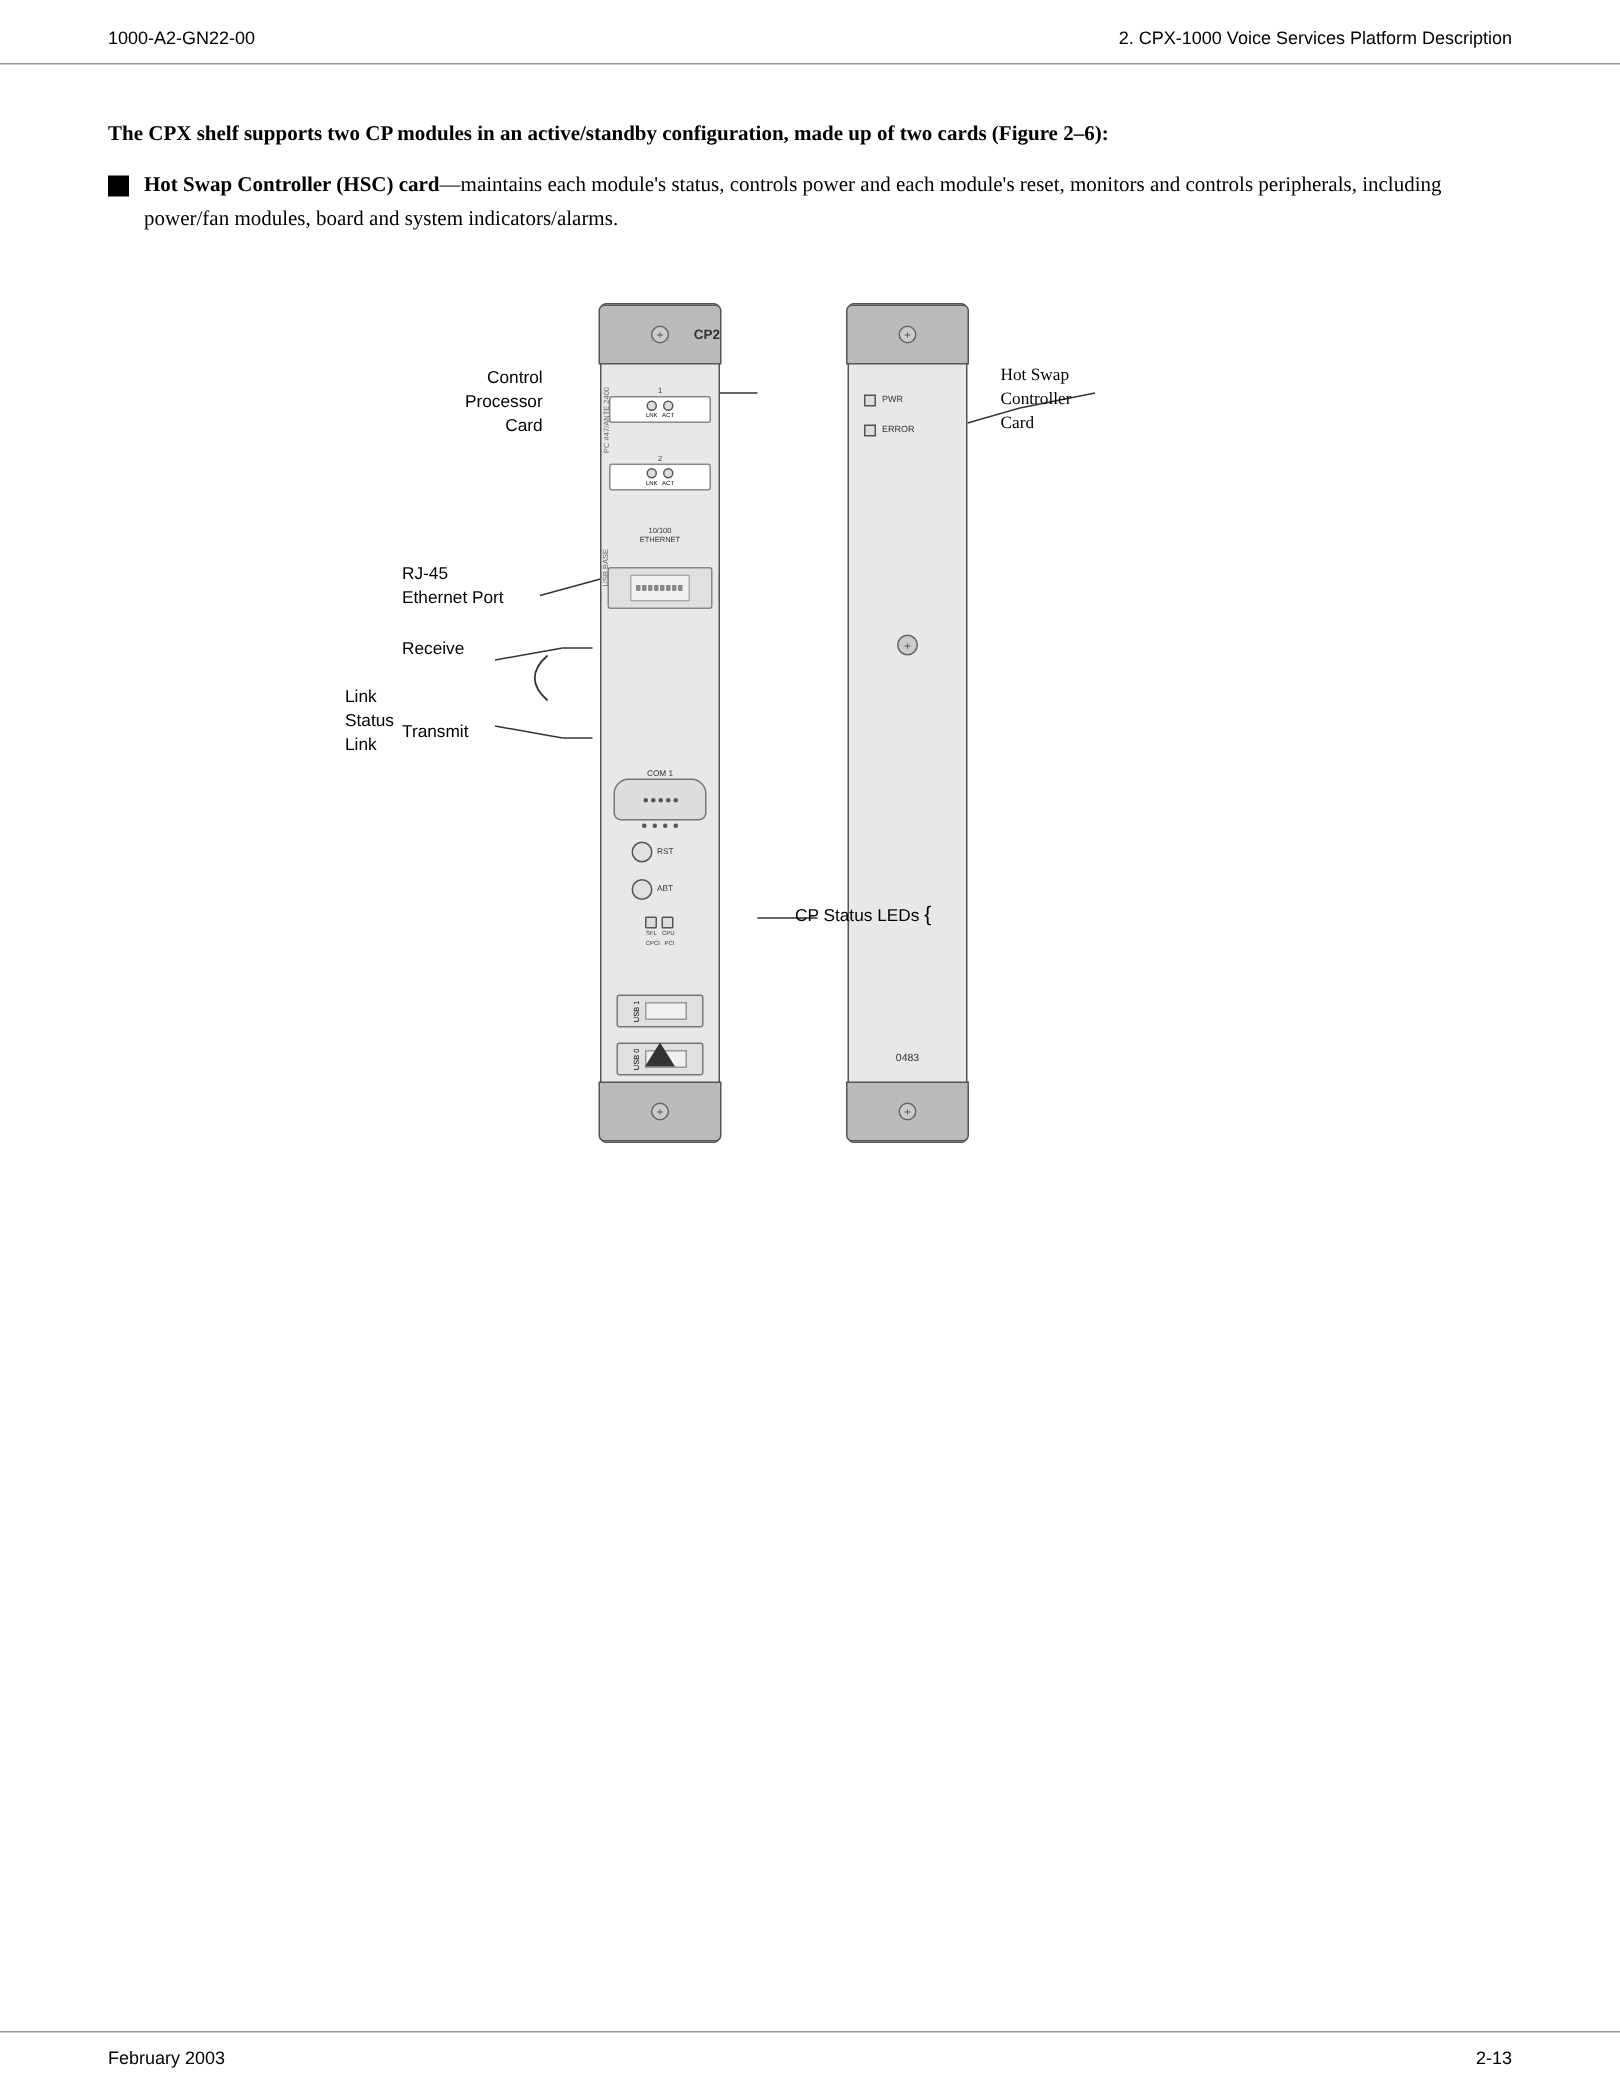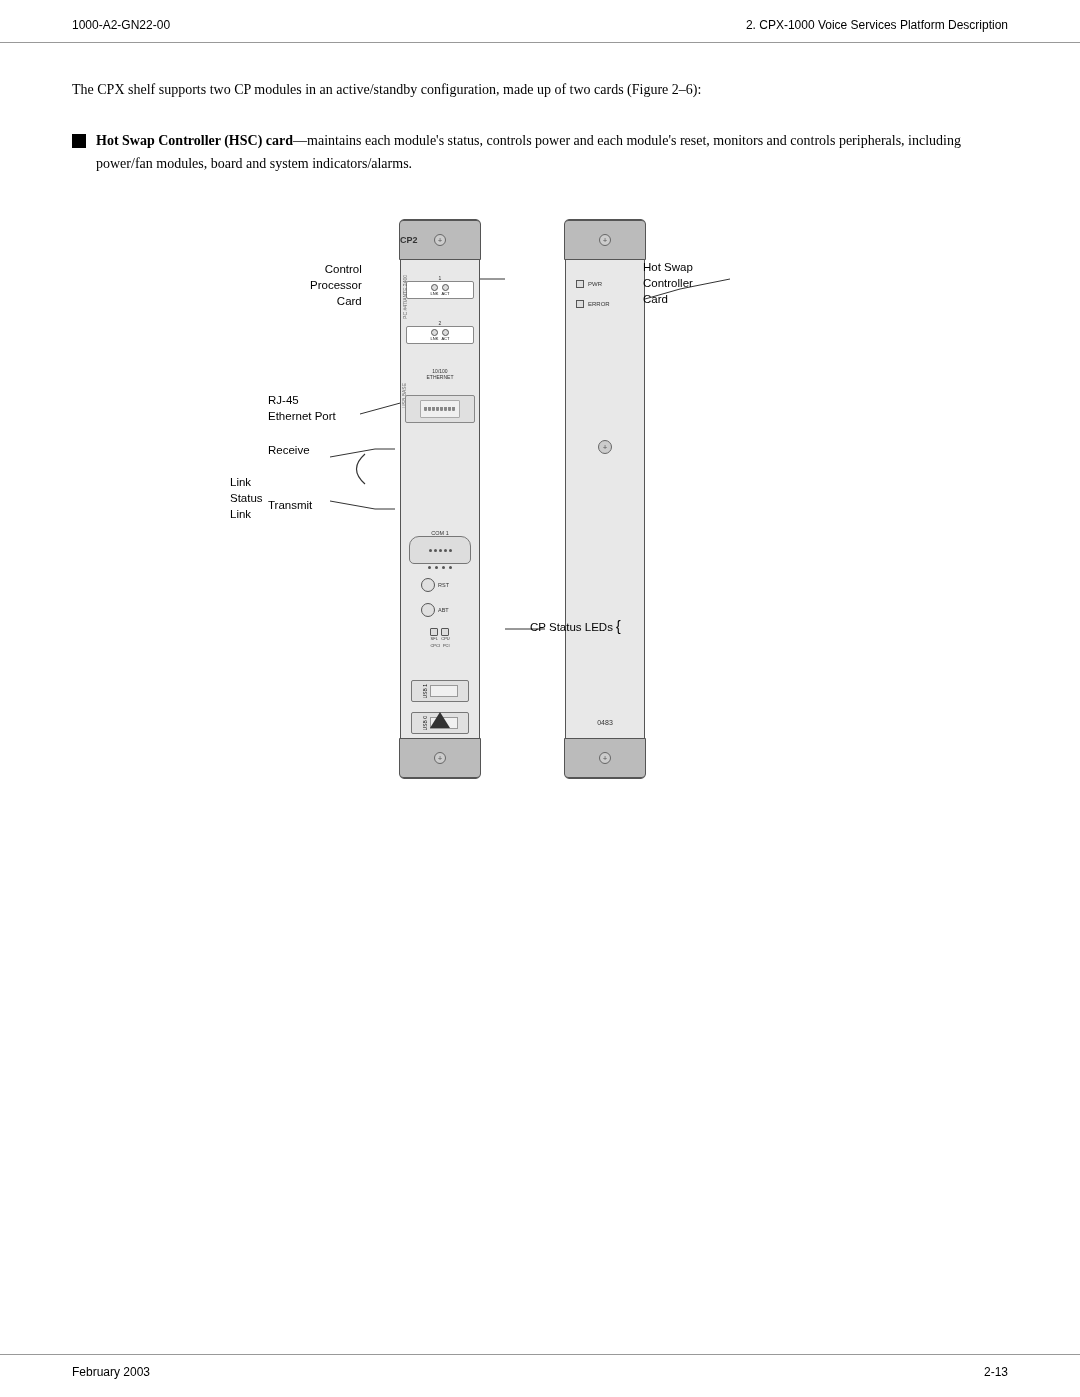--- a/index.html
+++ b/index.html
@@ -55,21 +55,22 @@
       line-height: 1.2;
     }
 
     .section-body {
       flex: 1;
     }
 
     .intro-text {
       font-size: 14px;
       line-height: 1.6;
-      margin-bottom: 29px;
+      margin-bottom: 12px;
+      font-weight: bold;
     }
 
     .bullet-list {
       list-style: none;
       padding: 0;
       margin-bottom: 24px;
     }
 
     .bullet-list li {
       display: flex;
@@ -169,21 +170,21 @@
       justify-content: center;
       font-size: 8px;
       color: #555;
     }
 
     .cp2-label {
       position: absolute;
       top: 14px;
       left: 0;
       right: 0;
-      text-align: left;
+      text-align: right;
       font-size: 9px;
       font-weight: bold;
       font-family: Arial, sans-serif;
       color: #333;
     }
 
     
     .rj45-area {
       position: absolute;
       top: 175px;
@@ -739,21 +740,21 @@
 
           <div class="callout" style="left:68px;top:298px;">
             <span>Transmit</span>
           </div>
 
           <div class="callout" style="left:330px;top:418px;">
             <span>CP Status LEDs</span>
             <span style="font-size:14px;">{</span>
           </div>
 
-          <div class="callout" style="left:443px;top:60px;">
+          <div class="callout" style="left:467px;top:60px;font-family:Liberation Serif, serif;">
             <div>Hot Swap</div>
             <div>Controller</div>
             <div>Card</div>
           </div>
 
         </div>
 
 
       </div>
     </div>

